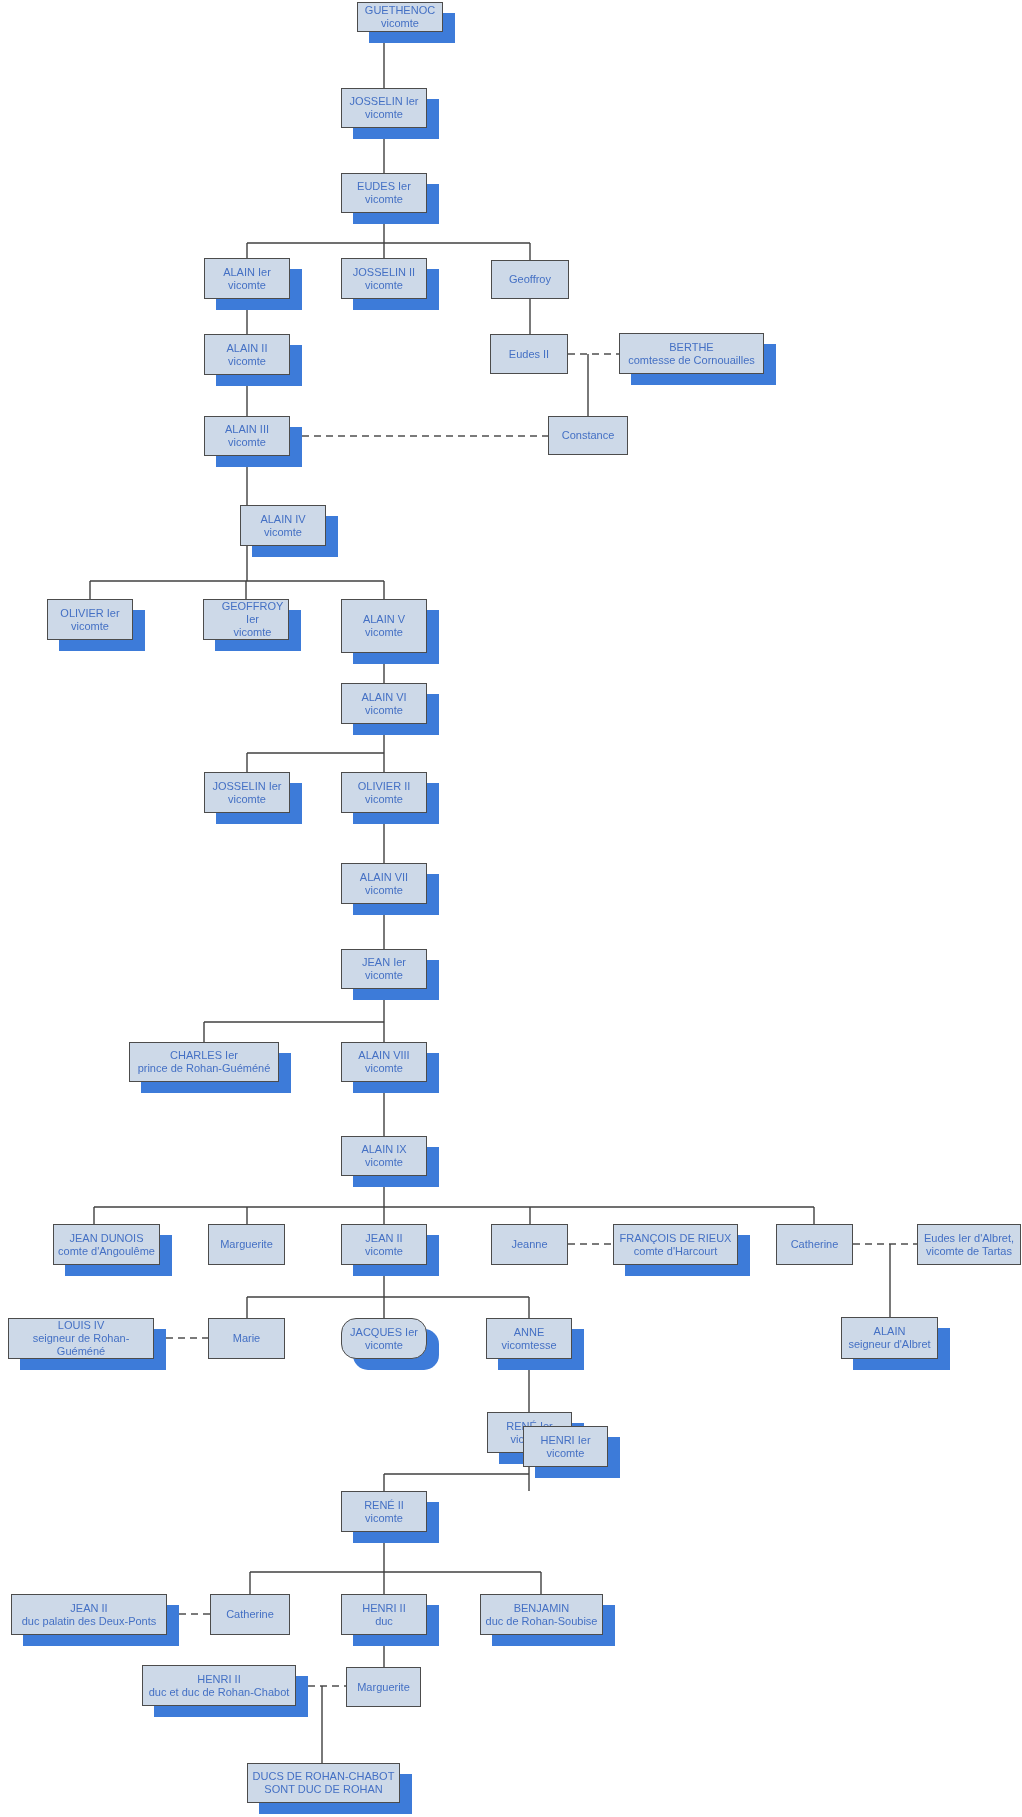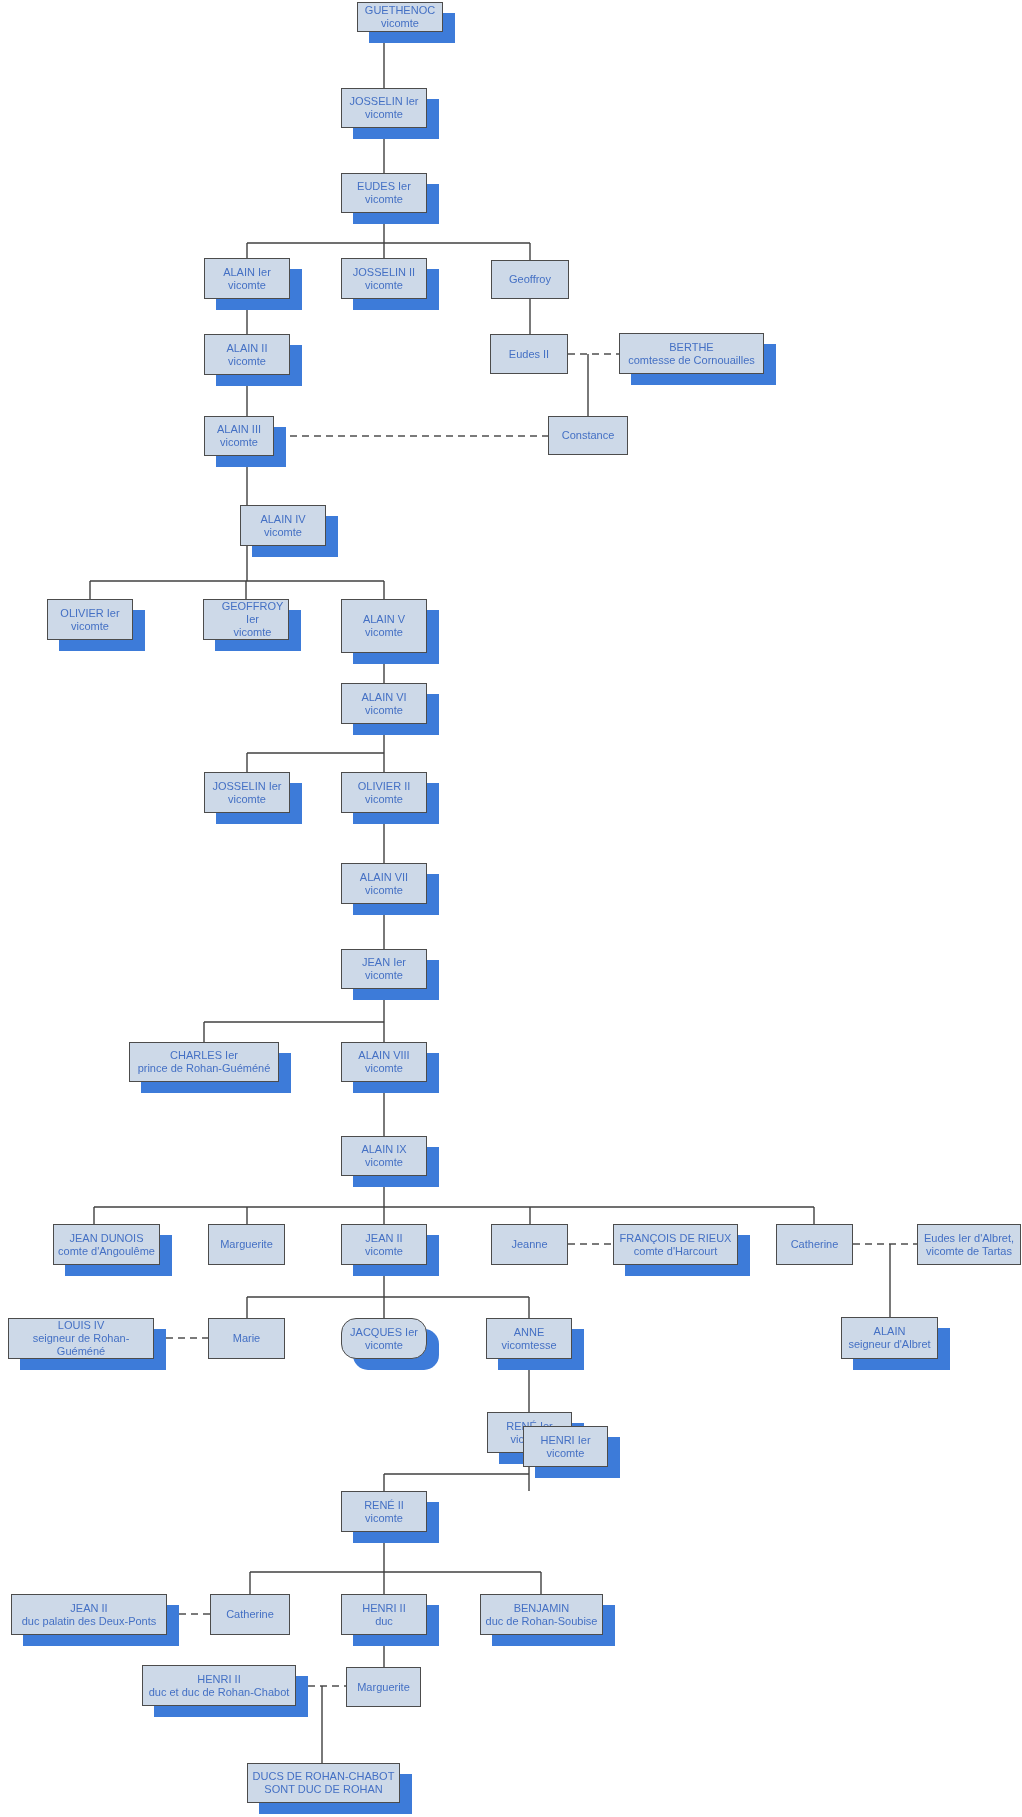--- a/index.html
+++ b/index.html
@@ -119,21 +119,21 @@
       <div class="t">Eudes II</div>
     </div>
     <div class="node shadow" style="left: 619px; top: 333px; width: 145px; height: 41px;">
       <div class="t">BERTHE</div>
       <div class="s">comtesse de Cornouailles</div>
     </div>
     <div class="node shadow" style="left: 204px; top: 334px; width: 86px; height: 41px;">
       <div class="t">ALAIN II</div>
       <div class="s">vicomte</div>
     </div>
-    <div class="node shadow" style="left: 204px; top: 416px; width: 70px; height: 40px;">
+    <div class="node shadow" style="left: 204px; top: 416px; width: 86px; height: 40px;">
       <div class="t">ALAIN III</div>
       <div class="s">vicomte</div>
     </div>
     <div class="node" style="left: 548px; top: 416px; width: 80px; height: 39px;">
       <div class="t">Constance</div>
     </div>
     <div class="node shadow" style="left: 204px; top: 505px; width: 86px; height: 41px; margin-left: 36px;">
       <div class="t">ALAIN IV</div>
       <div class="s">vicomte</div>
     </div>

